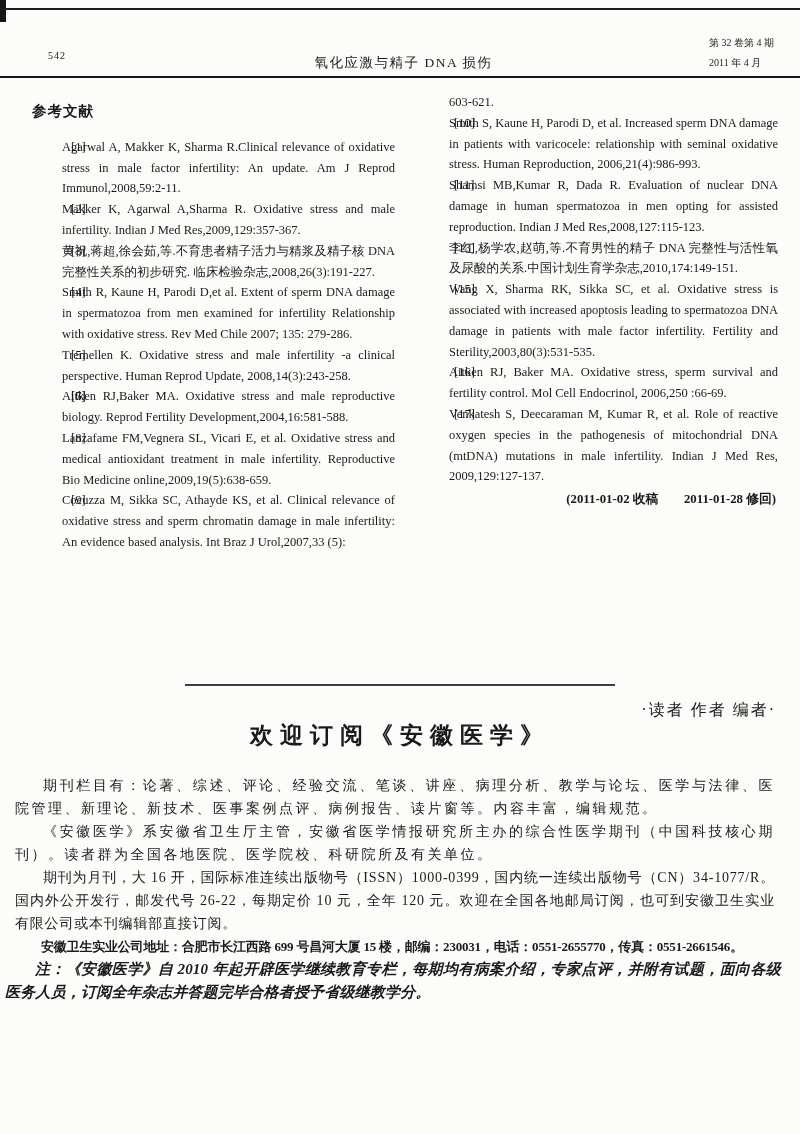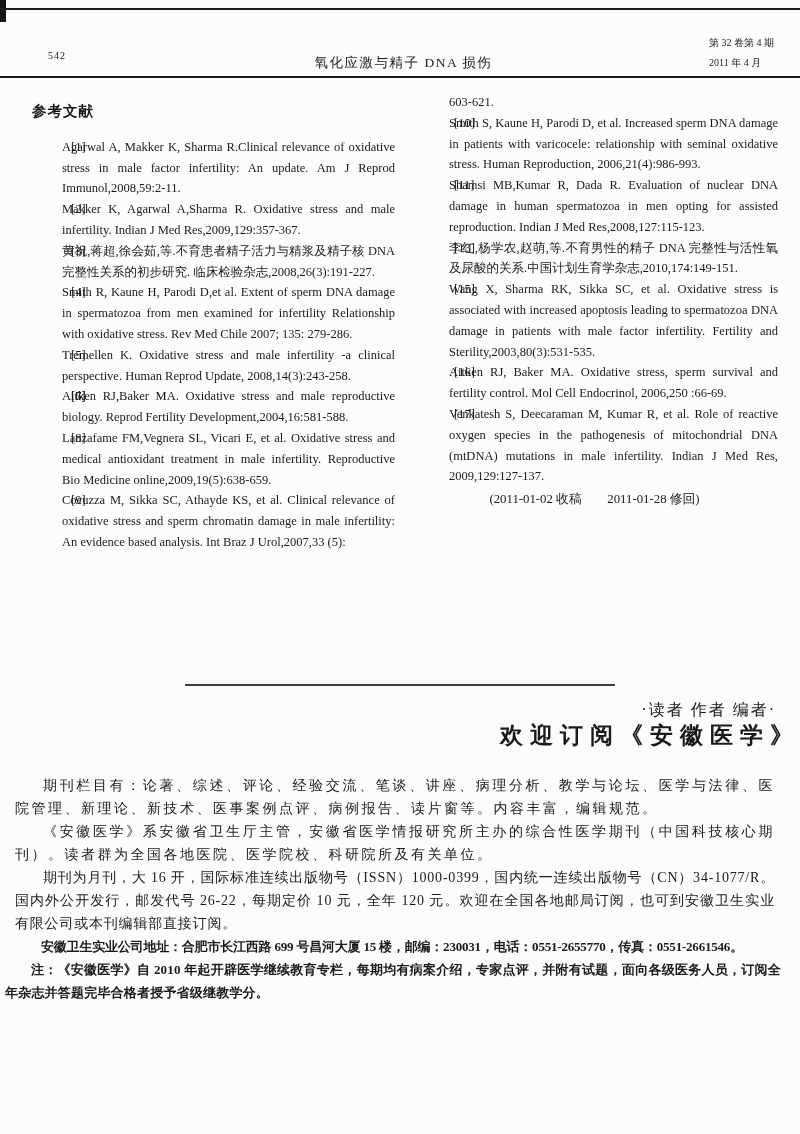--- a/index.html
+++ b/index.html
@@ -28,40 +28,40 @@
   .col{width:365px;}
   .refs-heading{
     margin:9px 0 15px 2px;
     font-size:14.5px;font-weight:bold;letter-spacing:1px;
     font-family:"Liberation Sans","DejaVu Sans",sans-serif;
   }
   .ref-item{position:relative;padding-left:32px;text-align:justify;}
   .col-right .ref-item{padding-left:36px;}
   .ref-label{position:absolute;left:1px;top:0;margin-left:40px;}
   .received{
-    text-align:center;font-size:12.8px;font-weight:400;
+    text-align:right;font-size:12.8px;font-weight:700;
     margin-top:2px;padding-right:2px;
     font-family:"Liberation Serif","DejaVu Serif",serif;
   }
 
   .section-divider{position:absolute;top:684px;left:185px;width:430px;height:2px;background:#3d3d3d;}
   .reader-label{position:absolute;top:700px;right:24px;font-size:16px;letter-spacing:2px;font-weight:500;text-align:right;}
   .notice-title{
     position:absolute;top:720px;left:0;right:0;margin:0;
-    text-align:right;font-size:23px;font-weight:bold;letter-spacing:7px;
+    text-align:center;font-size:23px;font-weight:bold;letter-spacing:7px;
   }
   .paragraphs{
     position:absolute;top:774px;left:15px;width:760px;
     font-size:14px;line-height:23px;text-align:justify;
   }
   .para{margin:0;text-indent:2em;}
   .wide{letter-spacing:2.5px;}
   .normal{letter-spacing:0.8px;}
   .compact{font-size:13px;letter-spacing:-0.2px;white-space:nowrap;font-weight:bold;}
-  .note{font-size:13px;font-weight:bold;letter-spacing:0.2px;margin:0 -6px 8px -10px;}
+  .note{font-size:15px;font-weight:bold;letter-spacing:0.2px;margin:0 -6px 8px -10px;font-style:italic;}
 </style>
 </head>
 <body>
 
 <div class="page">
 
   <div class="corner-mark"></div>
   <div class="top-rule"></div>
 
   <header>

